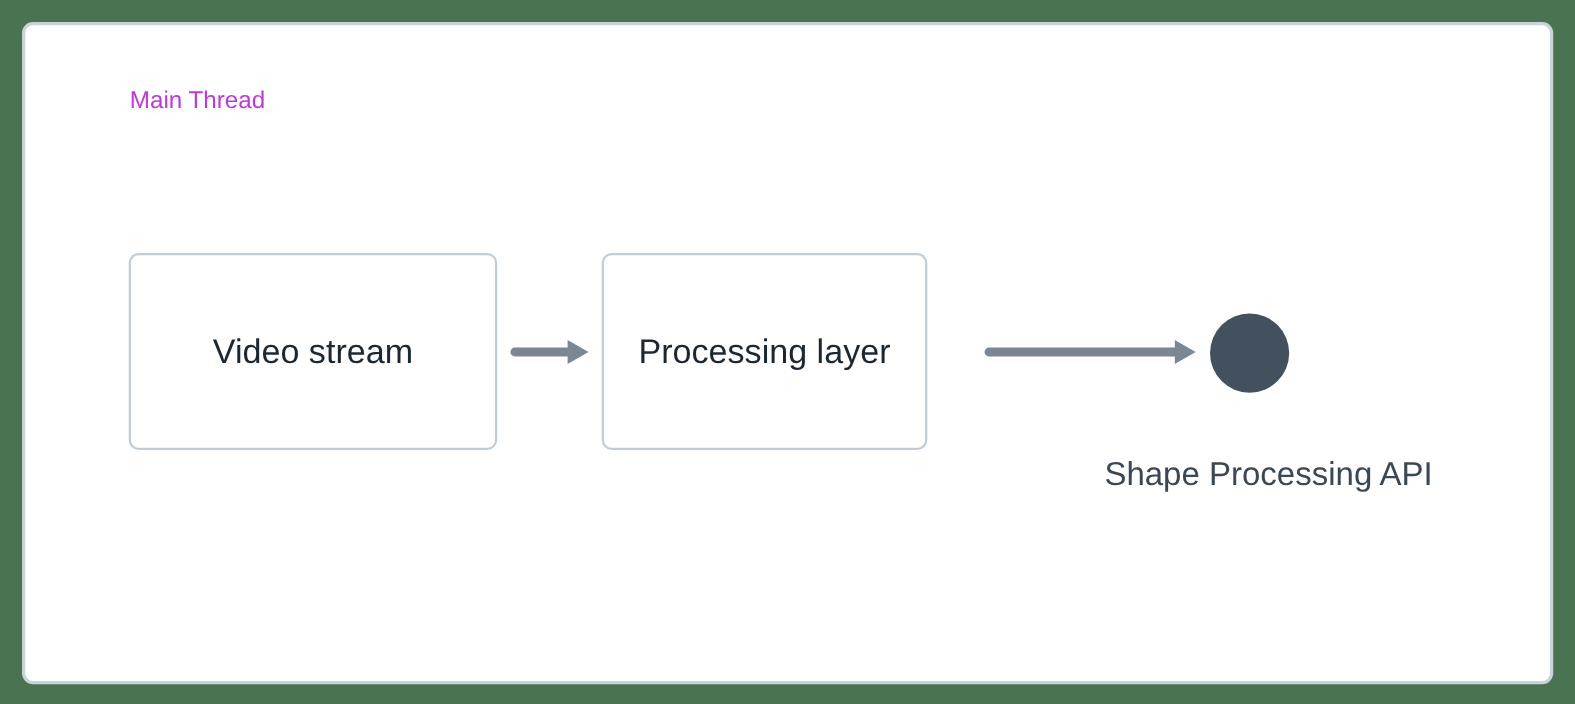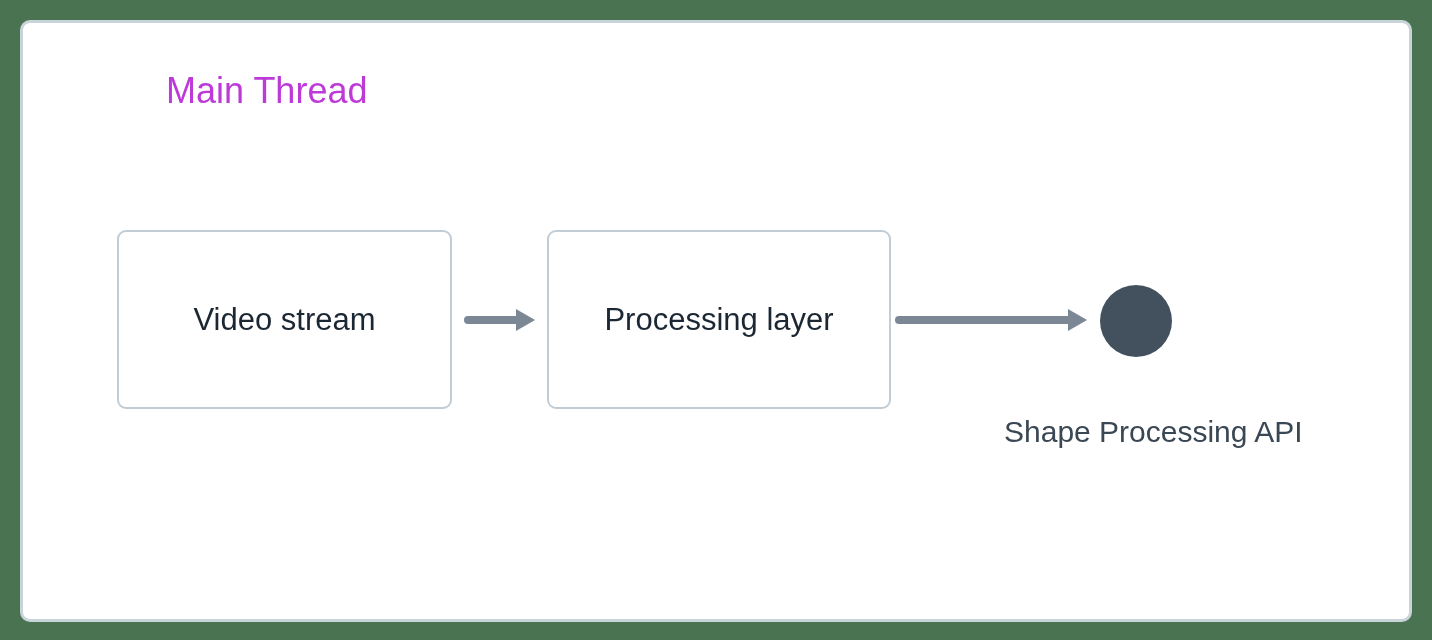--- a/index.html
+++ b/index.html
@@ -34,42 +34,41 @@
     width: 1392px;
     height: 602px;
     background: var(--panel-bg);
     border: 3px solid var(--panel-border);
     border-radius: 10px;
   }
   .thread-label {
     position: absolute;
     left: 118px;
     top: 74px;
-    font-size: 36px;
+    font-size: 22px;
     line-height: 34px;
     color: var(--thread-label);
     white-space: nowrap;
-    margin-left: 48px;
   }
   .node-box {
     position: absolute;
     top: 230px;
     height: 179px;
     background: var(--panel-bg);
     border: 2px solid var(--box-border);
     border-radius: 9px;
     display: flex;
     align-items: center;
     justify-content: center;
     font-size: 31px;
     color: var(--box-text);
     white-space: nowrap;
   }
   .node-video { left: 117px; width: 335px; }
-  .node-processing { left: 547px; width: 344px; }
+  .node-processing { left: 547px; width: 296px; }
   .arrow { position: absolute; }
   .arrow-shaft {
     position: absolute;
     top: 316px;
     height: 8px;
     border-radius: 4px;
     background: var(--arrow);
   }
   .arrow-head {
     position: absolute;

